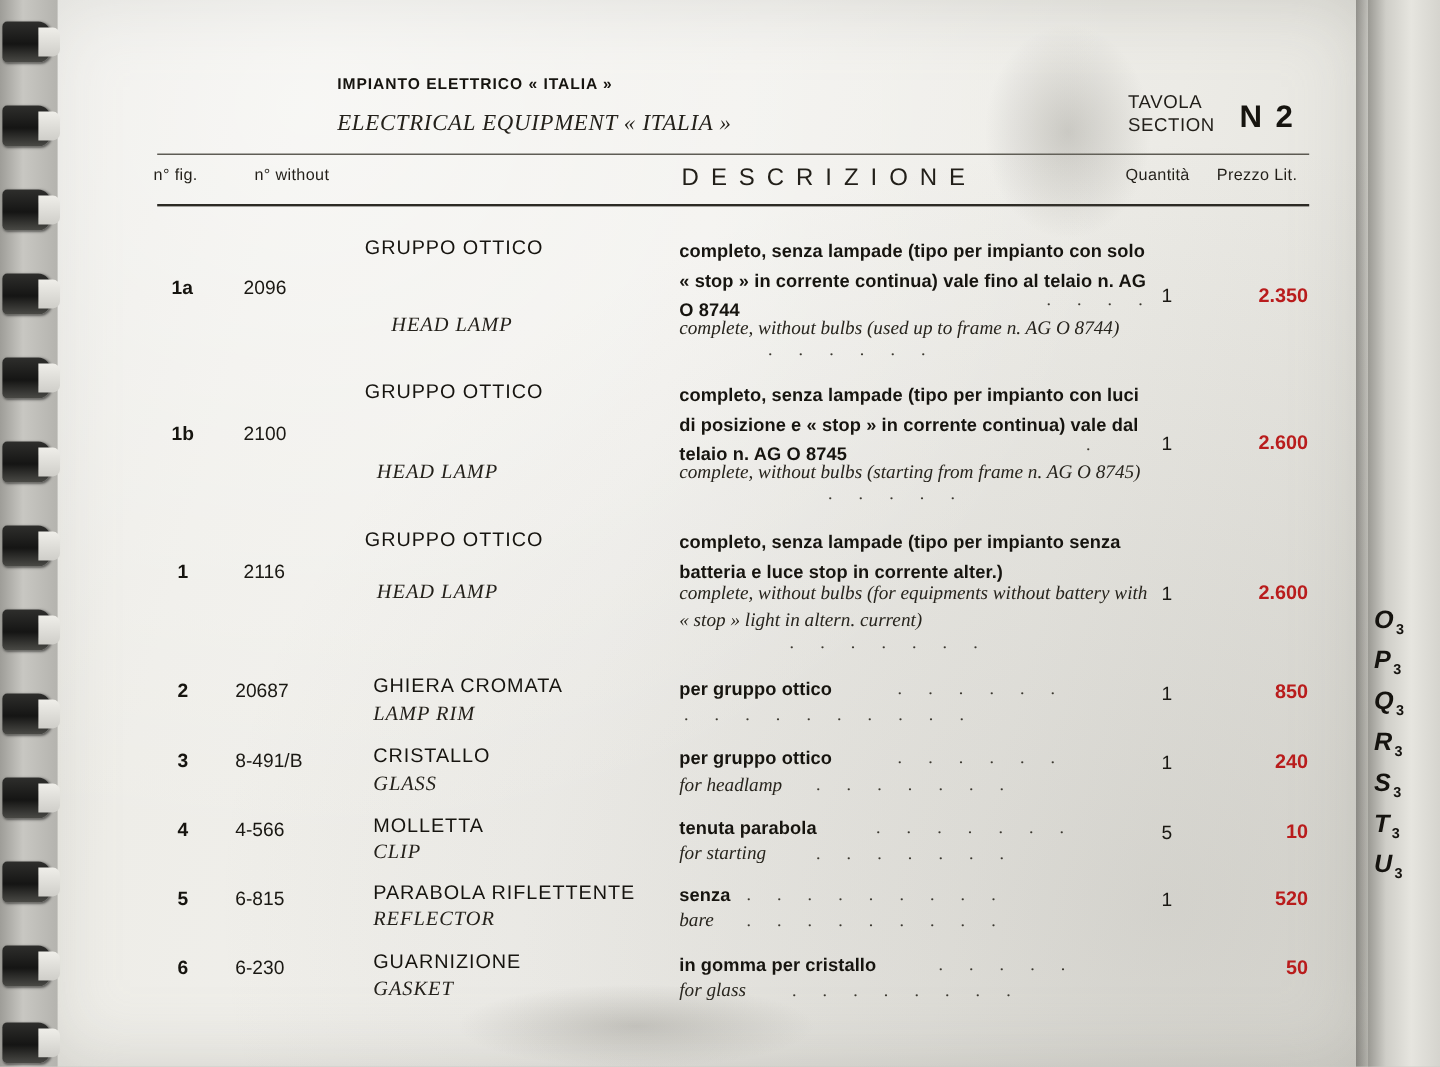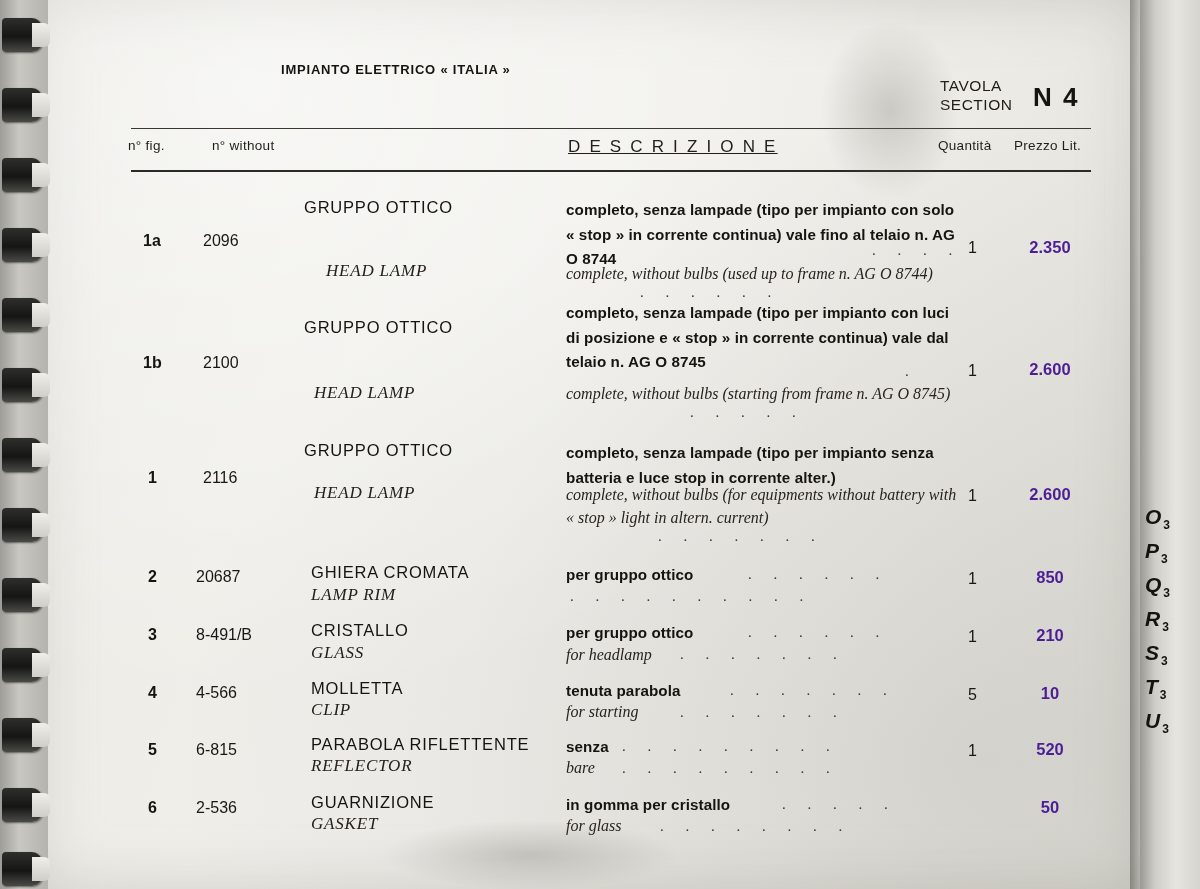--- a/index.html
+++ b/index.html
@@ -153,21 +153,21 @@
   .rule.r2 { top:170px; height:2px; background:#2c2a24; }
 
   .col-head {
     position:absolute;
     font-size:13.5px;
     color:#221f19;
     letter-spacing:0.3px;
   }
   .ch-fig   { left:128px; top:138px; }
   .ch-dis   { left:212px; top:138px; }
-  .ch-desc  { left:568px; top:137px; letter-spacing:2.2px; font-size:17px;text-decoration:underline; }
+  .ch-desc  { left:568px; top:137px; letter-spacing:2.2px; font-size:20px; }
   .ch-qty   { left:938px; top:138px; }
   .ch-price { left:1014px; top:138px; }
 
   
   .row { position:absolute; left:0; width:1200px; }
 
   .fig {
     position:absolute;
     font-size:16px;
     font-weight:700;
@@ -215,24 +215,24 @@
   .qty {
     position:absolute;
     left:968px;
     font-size:16px;
     color:#1a1813;
   }
   .price {
     position:absolute;
     left:1010px;
     width:80px;
-    text-align:center;
+    text-align:right;
     font-size:16.5px;
     font-weight:700;
-    color:#4c1d95;
+    color:#b91c1c;
   }
   .dots {
     position:absolute;
     font-size:15px;
     color:#3a372f;
     letter-spacing:9px;
     font-family:"Liberation Serif", serif;
   }
 
   .smudge {
@@ -273,25 +273,26 @@
     <div class="ti"><span>Q</span><span class="sub">3</span></div>
     <div class="ti"><span>R</span><span class="sub">3</span></div>
     <div class="ti"><span>S</span><span class="sub">3</span></div>
     <div class="ti"><span>T</span><span class="sub">3</span></div>
     <div class="ti"><span>U</span><span class="sub">3</span></div>
   </div>
 
   <div class="content">
 
     <div class="title-it">IMPIANTO ELETTRICO « ITALIA »</div>
+    <div class="title-en">ELECTRICAL EQUIPMENT « ITALIA »</div>
     <div class="tav">
       <span>TAVOLA</span>
       <span class="l2">SECTION</span>
     </div>
-    <div class="tav-code">N 4</div>
+    <div class="tav-code">N 2</div>
 
     <div class="rule r1"></div>
     <div class="rule r2"></div>
 
     <div class="col-head ch-fig">n° fig.</div>
     <div class="col-head ch-dis">n° without</div>
     <div class="col-head ch-desc">D E S C R I Z I O N E</div>
     <div class="col-head ch-qty">Quantità</div>
     <div class="col-head ch-price">Prezzo Lit.</div>
 
@@ -306,21 +307,21 @@
       <div class="dots" style="left:640px; top:284px">. . . . . .</div>
       <div class="qty" style="top:239px">1</div>
       <div class="price" style="top:238px">2.350</div>
     </div>
 
     <div class="row">
       <div class="fig" style="left:143px; top:354px">1b</div>
       <div class="dwg" style="left:203px; top:354px">2100</div>
       <div class="name-it" style="left:304px; top:318px">GRUPPO OTTICO</div>
       <div class="name-en" style="left:314px; top:383px">HEAD LAMP</div>
-      <div class="desc-it" style="top:301px">completo, senza lampade (tipo per impianto con luci di posizione e « stop » in corrente continua) vale dal telaio n. AG O 8745</div>
+      <div class="desc-it" style="top:318px">completo, senza lampade (tipo per impianto con luci di posizione e « stop » in corrente continua) vale dal telaio n. AG O 8745</div>
       <div class="desc-en" style="top:382px">complete, without bulbs (starting from frame n. AG O 8745)</div>
       <div class="dots" style="left:905px; top:363px">.</div>
       <div class="dots" style="left:690px; top:404px">. . . . .</div>
       <div class="qty" style="top:362px">1</div>
       <div class="price" style="top:360px">2.600</div>
     </div>
 
     <div class="row">
       <div class="fig" style="left:148px; top:469px">1</div>
       <div class="dwg" style="left:203px; top:469px">2116</div>
@@ -348,21 +349,21 @@
     <div class="row">
       <div class="fig" style="left:148px; top:626px">3</div>
       <div class="dwg" style="left:196px; top:626px">8-491/B</div>
       <div class="name-it" style="left:311px; top:621px">CRISTALLO</div>
       <div class="name-en" style="left:311px; top:643px">GLASS</div>
       <div class="desc-it" style="top:621px">per gruppo ottico</div>
       <div class="desc-en" style="top:643px">for headlamp</div>
       <div class="dots" style="left:748px; top:624px">. . . . . .</div>
       <div class="dots" style="left:680px; top:646px">. . . . . . .</div>
       <div class="qty" style="top:628px">1</div>
-      <div class="price" style="top:626px">210</div>
+      <div class="price" style="top:626px">240</div>
     </div>
 
     <div class="row">
       <div class="fig" style="left:148px; top:684px">4</div>
       <div class="dwg" style="left:196px; top:684px">4-566</div>
       <div class="name-it" style="left:311px; top:679px">MOLLETTA</div>
       <div class="name-en" style="left:311px; top:700px">CLIP</div>
       <div class="desc-it" style="top:679px">tenuta parabola</div>
       <div class="desc-en" style="top:700px">for starting</div>
       <div class="dots" style="left:730px; top:682px">. . . . . . .</div>
@@ -379,21 +380,21 @@
       <div class="desc-it" style="top:735px">senza</div>
       <div class="desc-en" style="top:756px">bare</div>
       <div class="dots" style="left:622px; top:738px">. . . . . . . . .</div>
       <div class="dots" style="left:622px; top:760px">. . . . . . . . .</div>
       <div class="qty" style="top:742px">1</div>
       <div class="price" style="top:740px">520</div>
     </div>
 
     <div class="row">
       <div class="fig" style="left:148px; top:799px">6</div>
-      <div class="dwg" style="left:196px; top:799px">2-536</div>
+      <div class="dwg" style="left:196px; top:799px">6-230</div>
       <div class="name-it" style="left:311px; top:793px">GUARNIZIONE</div>
       <div class="name-en" style="left:311px; top:814px">GASKET</div>
       <div class="desc-it" style="top:793px">in gomma per cristallo</div>
       <div class="desc-en" style="top:814px">for glass</div>
       <div class="dots" style="left:782px; top:796px">. . . . .</div>
       <div class="dots" style="left:660px; top:818px">. . . . . . . .</div>
       <div class="qty" style="top:800px"></div>
       <div class="price" style="top:798px">50</div>
     </div>
 

